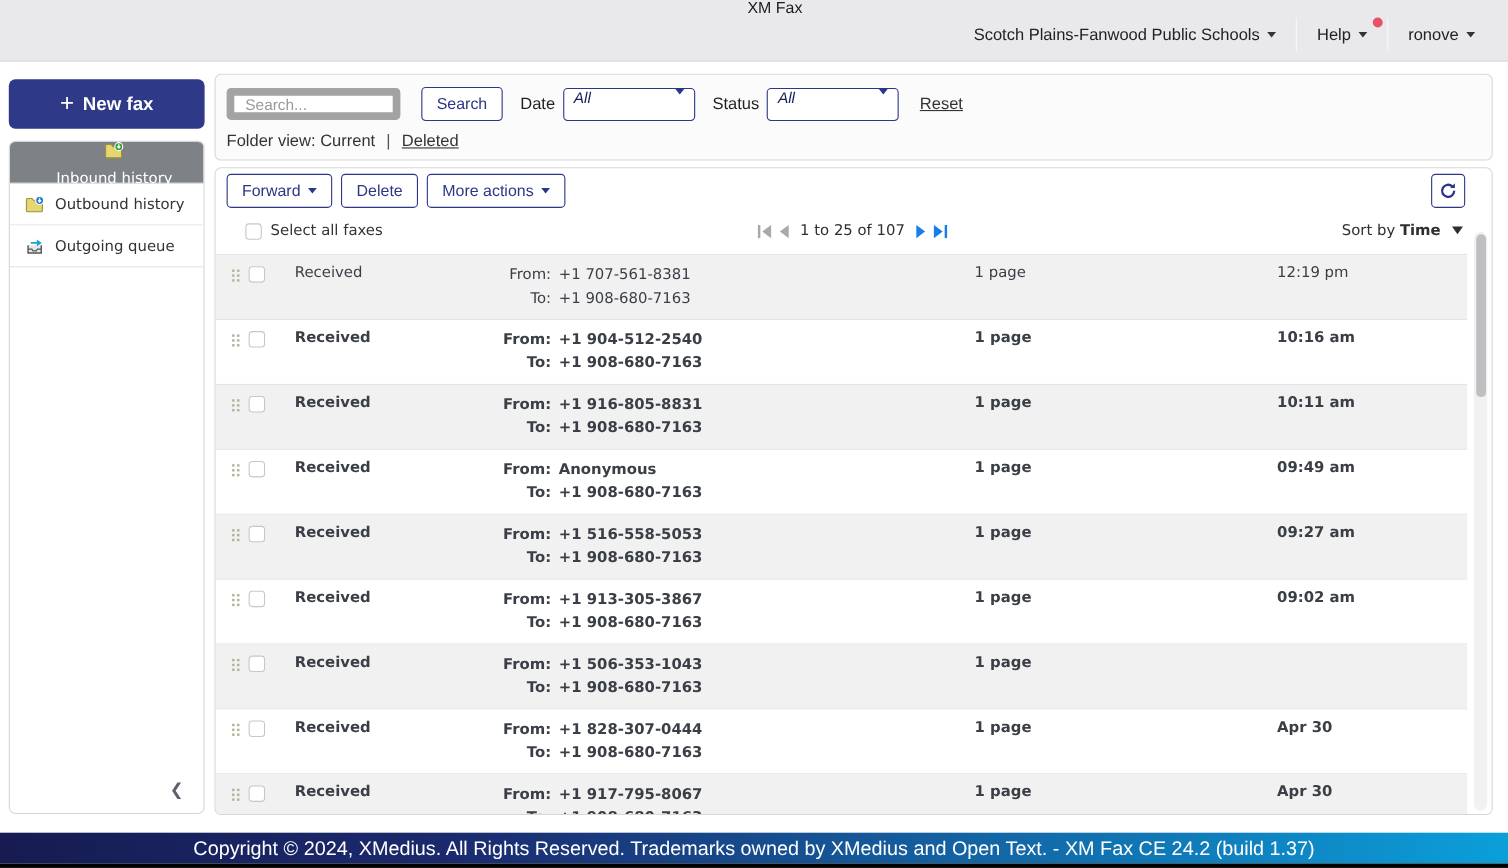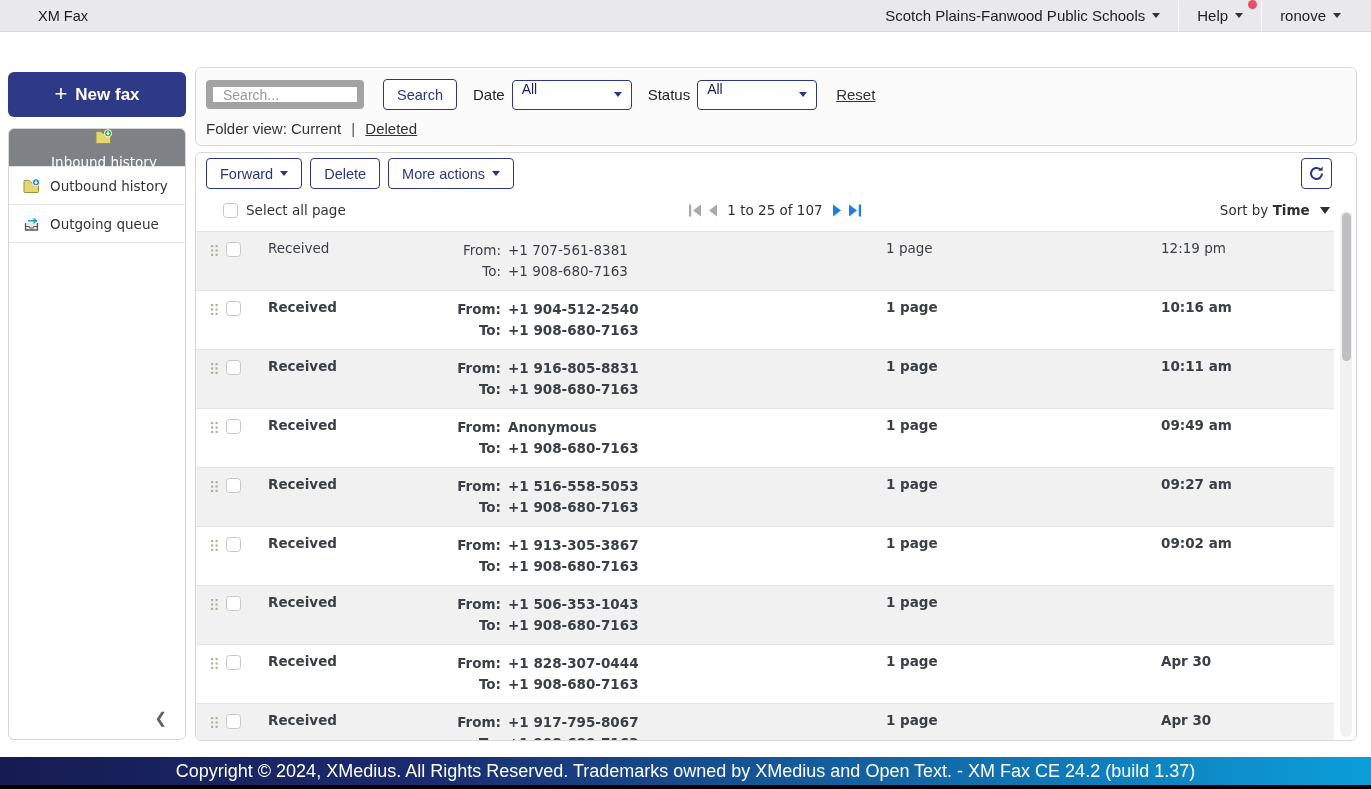--- a/index.html
+++ b/index.html
@@ -4,23 +4,23 @@
 <style>
   * { box-sizing: border-box; margin: 0; padding: 0; }
   html,body { width:1371px; height:789px; }
   body {
     font-family: "Liberation Sans", sans-serif;
     background:#ffffff; position:relative; overflow:hidden;
     color:#333;
   }
   
   .navbar {
-    position:absolute; top:0; left:0; width:1371px; height:32px;
+    position:absolute; top:0; left:0; width:1371px; height:56px;
     background:#e9e9ec; border-bottom:1px solid #d9d9dc;
-    display:flex; align-items:center;
+    display:flex; align-items:center;flex-direction:column;
   }
   .brand { margin-left:38px; font-size:14.5px; color:#1b1b1b; }
   .nav-right { margin-left:auto; display:flex; align-items:center; margin-right:30px; }
   .nav-item { font-size:15px; color:#222; display:flex; align-items:center; cursor:pointer; position:relative; }
   .caret-down {
     display:inline-block; width:0; height:0; margin-left:7px;
     border-left:4.5px solid transparent; border-right:4.5px solid transparent;
     border-top:5px solid #333;
   }
   .nav-divider { width:1px; height:30px; background:#f8f8f9; margin:0 18px; }
@@ -67,22 +67,22 @@
   .search-input::placeholder { color:#9a9a9e; }
   .btn-outline {
     height:31px; background:#fff; border:1px solid #2c3687; border-radius:4px;
     color:#2c3687; font-size:14.5px; font-family:"Liberation Sans", sans-serif;
     padding:0 13px; cursor:pointer; display:inline-flex; align-items:center; gap:7px;
   }
   .btn-search { margin-left:19px; }
   .filter-label { font-size:15px; color:#1f1f1f; margin-left:16px; }
   .fake-select {
     margin-left:7px; width:120px; height:30px; border:1.5px solid #2c3687; border-radius:4px;
-    background:#fff; color:#16205e; font-size:14px; display:flex; align-items:flex-end;
-    padding:12px 9px; cursor:pointer; position:relative;
+    background:#fff; color:#16205e; font-size:14px; display:flex; align-items:flex-start;
+    padding:0 9px; cursor:pointer; position:relative;font-style:italic;
   }
   .fake-select .caret-down { position:absolute; right:9px; border-top-color:#2c3687; margin:0; }
   .link { color:#333; text-decoration:underline; cursor:pointer; }
   .reset-link { margin-left:19px; font-size:15px; }
   .folderview-row { margin:10px 0 0 10px; font-size:15px; color:#333; }
   .folderview-row .sep { margin:0 6px; color:#555; }
   
   .list-panel {
     position:absolute; left:195px; top:152px; width:1162px; height:589px;
     background:#fff; border:1px solid #d8d8dc; border-radius:6px; overflow:hidden;
@@ -247,21 +247,21 @@
   <button class="btn-refresh">
     <svg width="17" height="17" viewBox="0 0 17 17">
       <path d="M14 8.5 A5.5 5.5 0 1 1 12.3 4.5" fill="none" stroke="#2c3687" stroke-width="2.1"></path>
       <path d="M14.6 1.6 L14.6 5.8 L10.4 5.8 Z" fill="#2c3687"></path>
     </svg>
   </button>
 
   <div class="toolbar2">
     <label class="selectall">
       <input type="checkbox" style="">
-      <span>Select all page</span>
+      <span>Select all faxes</span>
     </label>
     <div class="pagination">
       <span class="pg-btn">
         <svg width="14" height="13" viewBox="0 0 14 13">
             <rect x="1" y="0.5" width="2.2" height="12" fill="#a9a9a9"></rect>
             <path d="M13 0.5 L5 6.5 L13 12.5 Z" fill="#a9a9a9"></path>
           </svg>
       </span>
       <span class="pg-btn">
         <svg width="11" height="13" viewBox="0 0 11 13">

